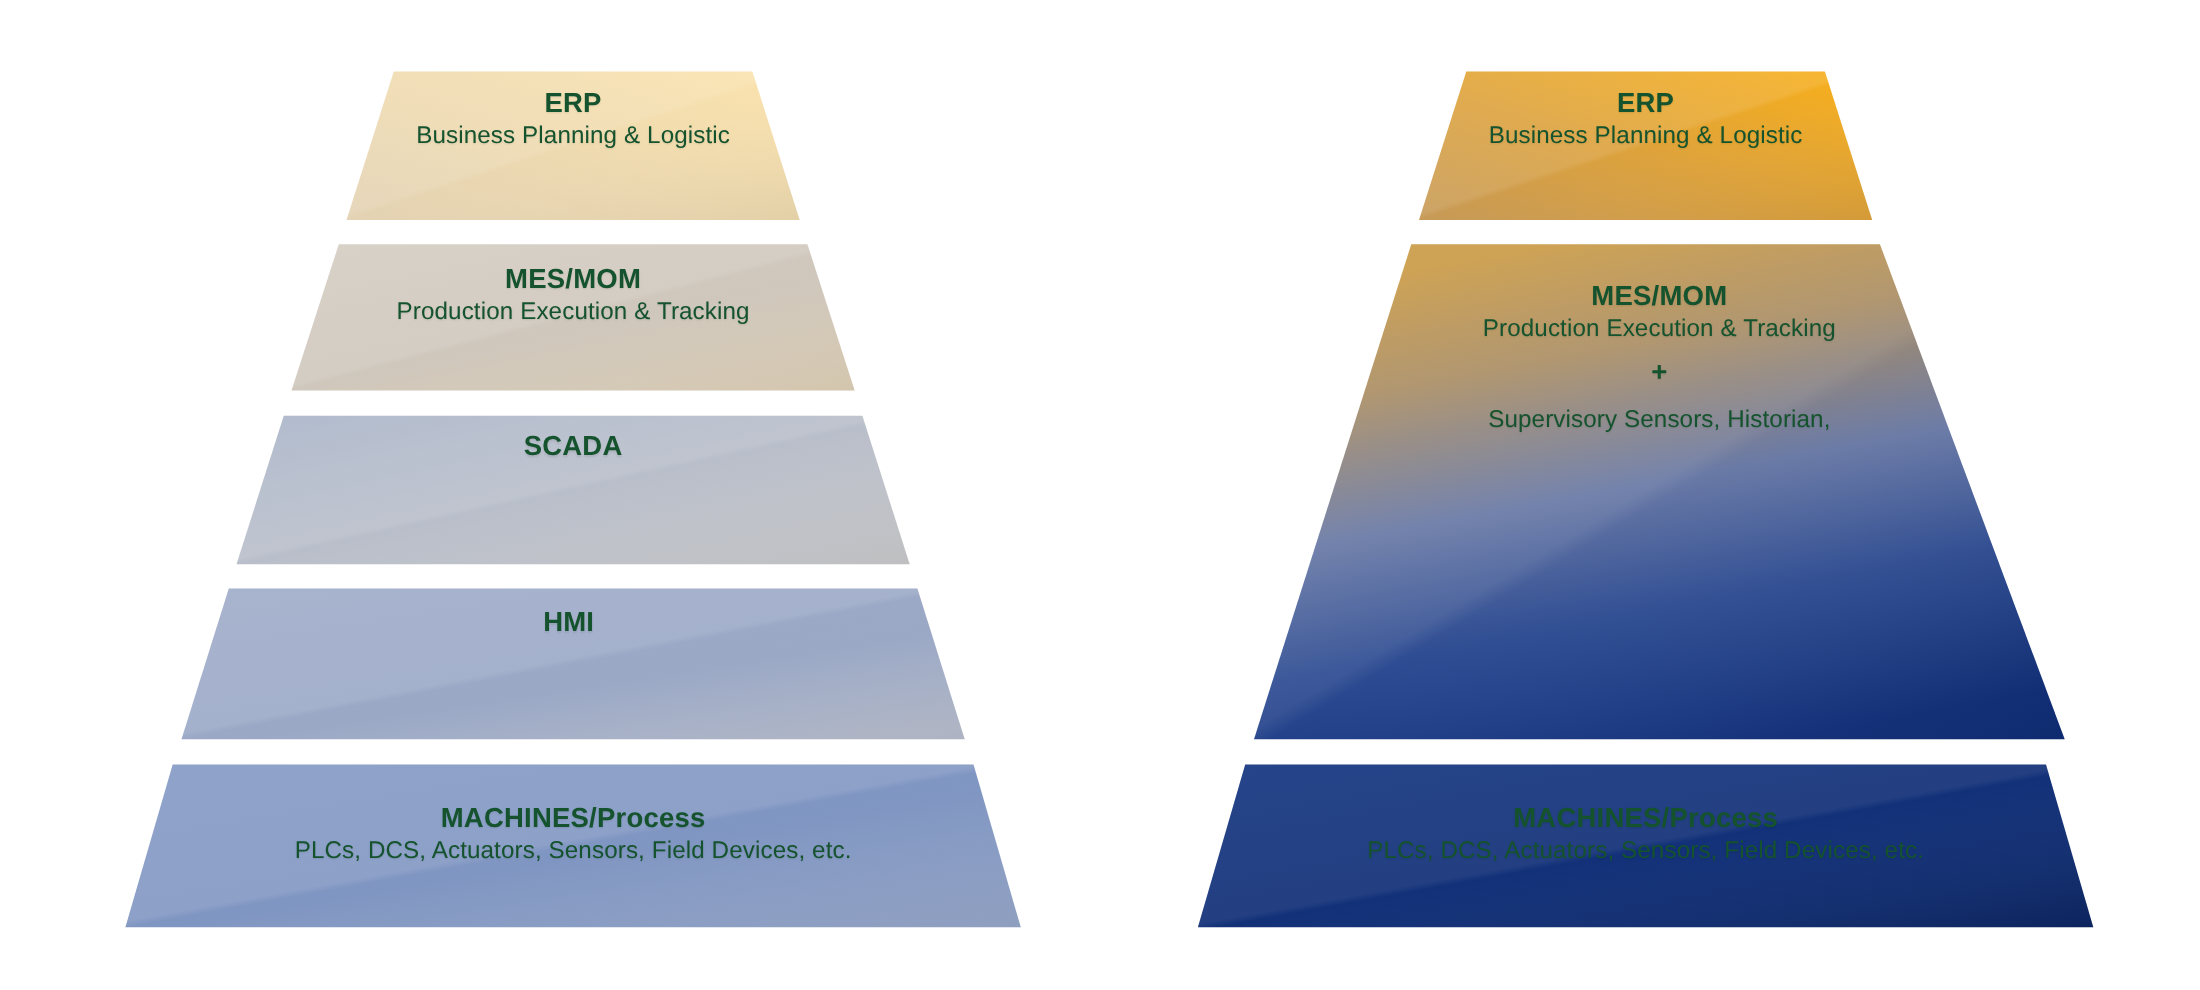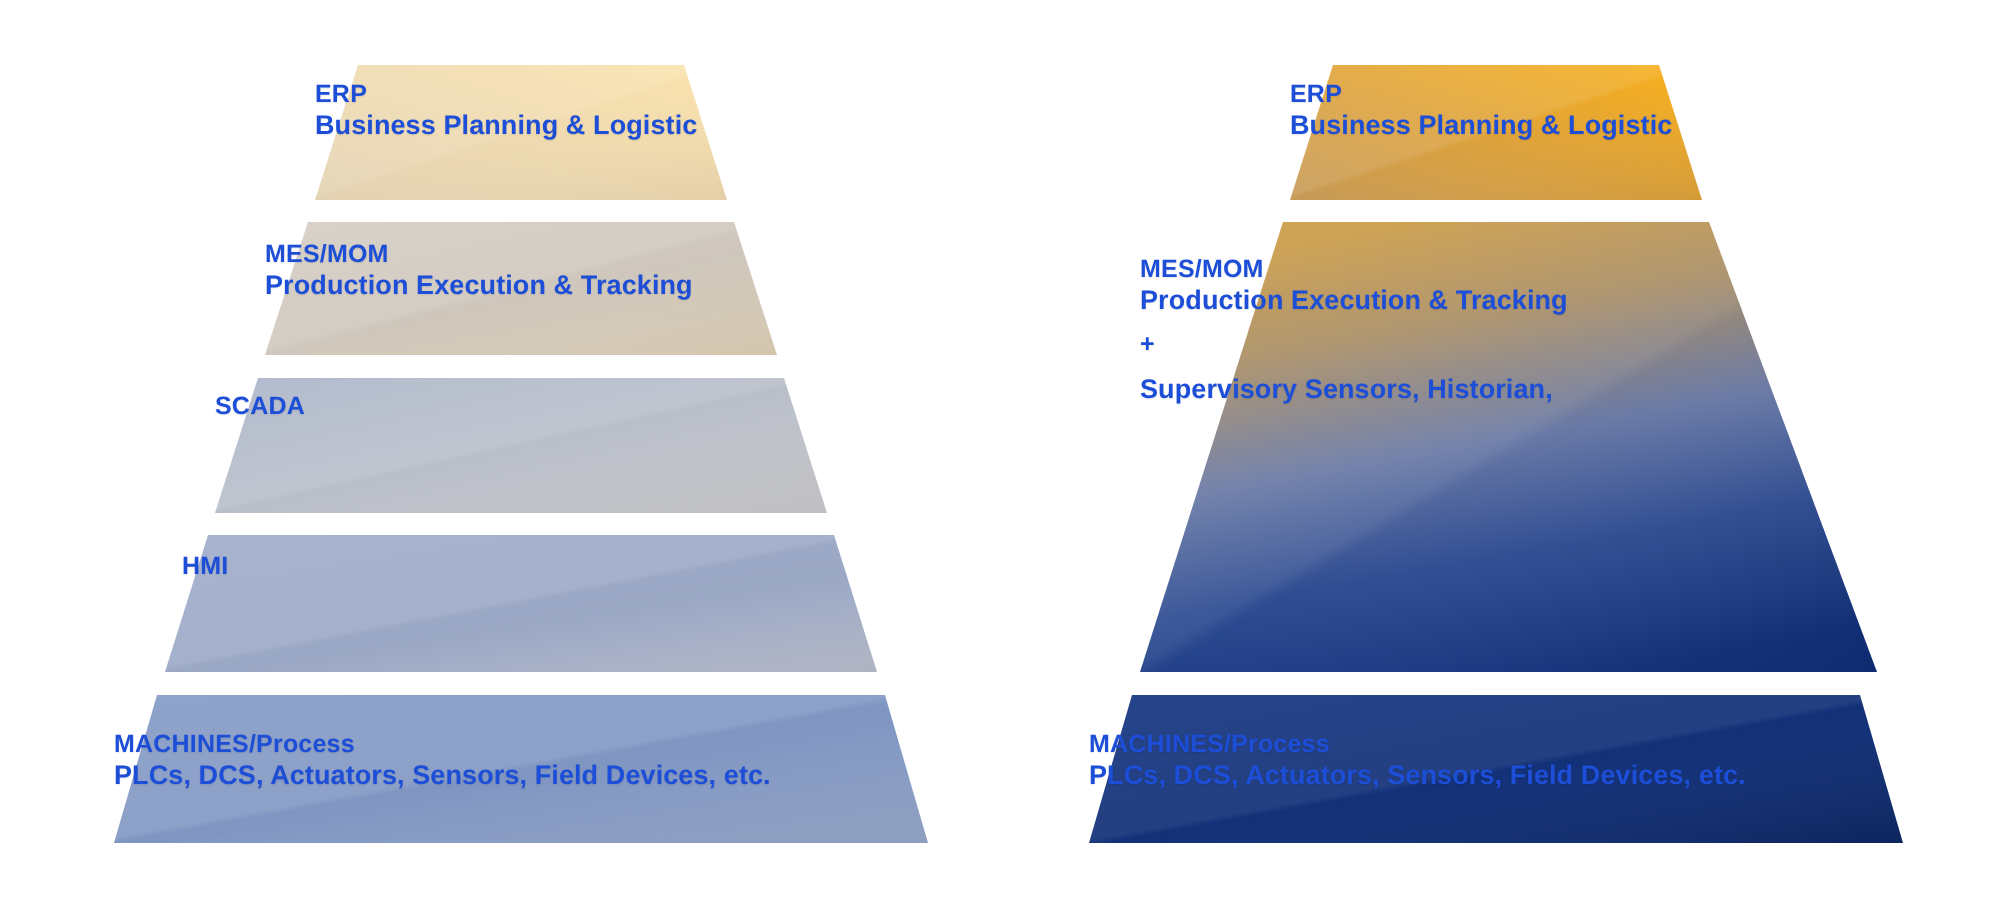--- a/index.html
+++ b/index.html
@@ -5,28 +5,29 @@
   html,body{margin:0;padding:0;}
   body{
     width:2000px;height:900px;background:#ffffff;
     font-family:"Liberation Sans", sans-serif;
     overflow:hidden;position:relative;
   }
   .stage{position:absolute;inset:0;}
   svg.pyramid{position:absolute;top:0;left:0;width:2000px;height:900px;overflow:visible;}
   .layer-text{
     position:absolute;
-    color:#1d4ed8;
+    color:#14532d;
+    text-align:center;
     line-height:1.18;
     text-rendering:geometricPrecision;
     pointer-events:none;
     text-shadow:0 1px 2px rgba(0,0,0,0.10);
   }
   .t-title{font-weight:bold;font-size:25px;letter-spacing:0.2px;display:block;}
-  .t-sub{font-weight:bold;font-size:27px;letter-spacing:0.1px;display:block;}
+  .t-sub{font-weight:normal;font-size:22px;letter-spacing:0.1px;display:block;}
   .t-plus{font-weight:bold;font-size:25px;display:block;margin:14px 0 14px 0;}
 </style>
 </head>
 <body>
 
 <div class="stage">
 
   <svg class="pyramid" viewBox="0 0 2000 900" preserveAspectRatio="none" aria-hidden="true">
     <defs>
       <linearGradient id="L0" x1="0.08" y1="0" x2="0.75" y2="1">
@@ -144,21 +145,21 @@
 
   <div class="layer-text" style="left:265px;top:240px;width:512px;">
     <span class="t-title">MES/MOM</span>
     <span class="t-sub">Production Execution &amp; Tracking</span>
   </div>
 
   <div class="layer-text" style="left:215px;top:392px;width:612px;">
     <span class="t-title">SCADA</span>
   </div>
 
-  <div class="layer-text" style="left:182px;top:552px;width:712px;">
+  <div class="layer-text" style="left:161px;top:552px;width:712px;">
     <span class="t-title">HMI</span>
   </div>
 
   <div class="layer-text" style="left:114px;top:730px;width:814px;">
     <span class="t-title">MACHINES/Process</span>
     <span class="t-sub">PLCs, DCS, Actuators, Sensors, Field Devices, etc.</span>
   </div>
 
   <div class="layer-text" style="left:1290px;top:80px;width:412px;">
     <span class="t-title">ERP</span>

